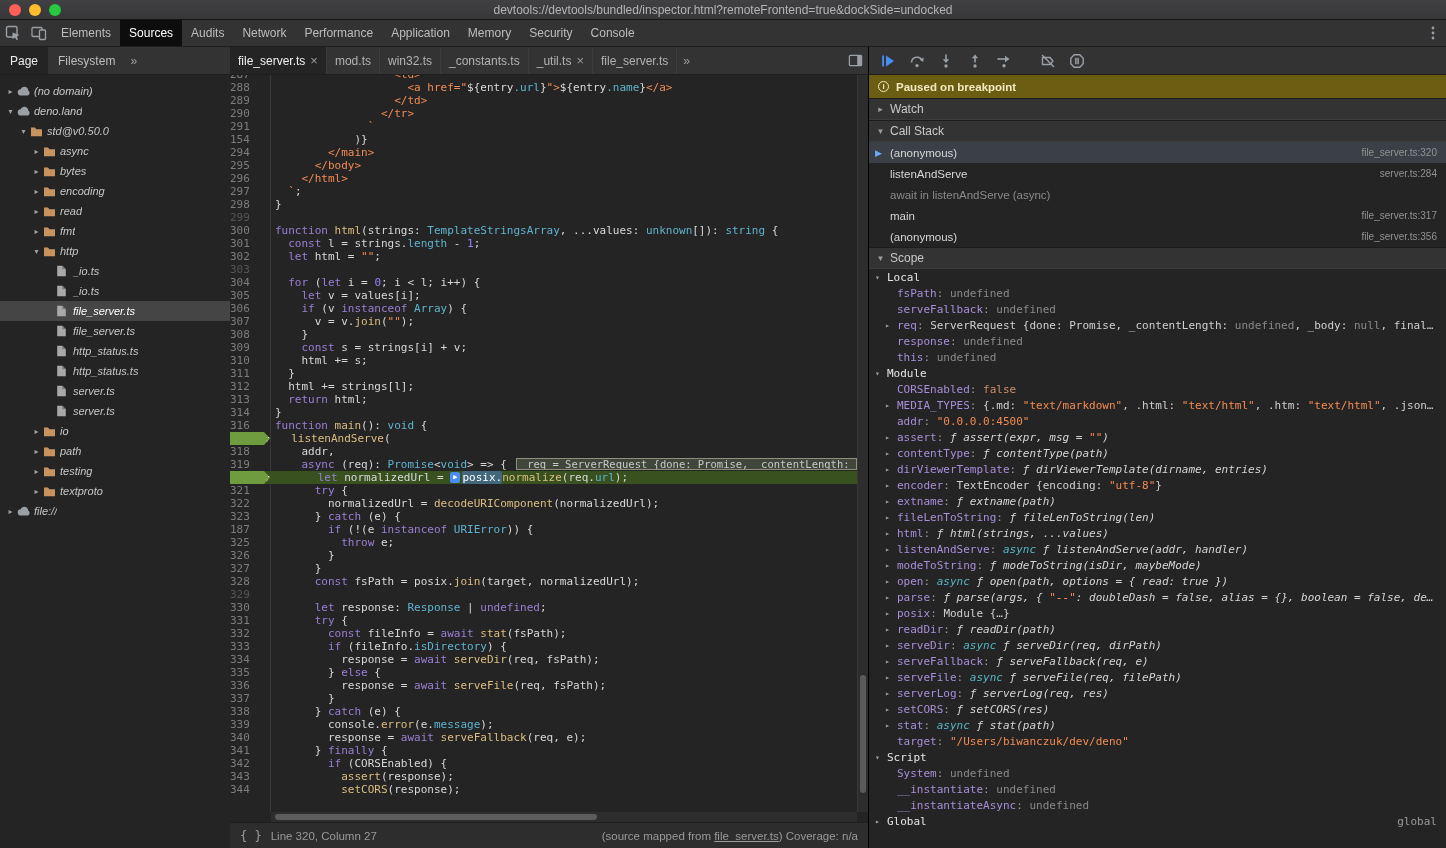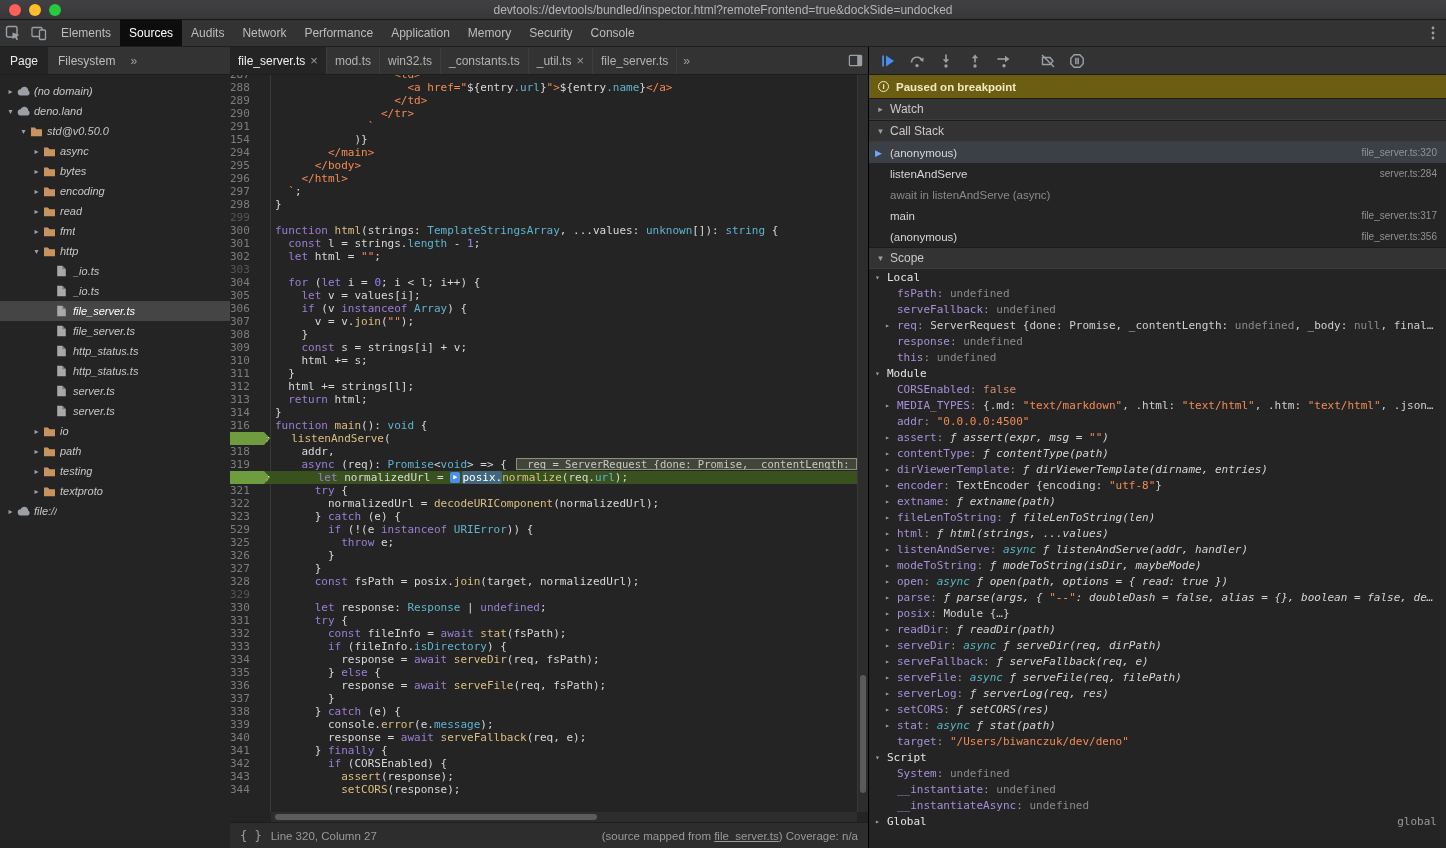--- a/index.html
+++ b/index.html
@@ -440,21 +440,21 @@
           <div class="code-line"><div class="gutter">313</div><div class="src"><span class="tk-d">  </span><span class="tk-k">return</span><span class="tk-d"> html;</span></div></div>
           <div class="code-line"><div class="gutter">314</div><div class="src"><span class="tk-d">}</span></div></div>
           <div class="code-line"><div class="gutter">316</div><div class="src"><span class="tk-k">function</span><span class="tk-d"> </span><span class="tk-f">main</span><span class="tk-d">(): </span><span class="tk-p">void</span><span class="tk-d"> {</span></div></div>
           <div class="code-line"><div class="gutter tag">317</div><div class="src"><span class="tk-d">  </span><span class="tk-f">listenAndServe</span><span class="tk-d">(</span></div></div>
           <div class="code-line"><div class="gutter">318</div><div class="src"><span class="tk-d">    addr,</span></div></div>
           <div class="code-line"><div class="gutter">319</div><div class="src"><span class="tk-d">    </span><span class="tk-k">async</span><span class="tk-d"> (req): </span><span class="tk-p">Promise</span><span class="tk-d">&lt;</span><span class="tk-p">void</span><span class="tk-d">&gt; =&gt; {</span><span class="inline-widget"> req = ServerRequest {done: Promise, _contentLength: undefined, _body: null, …}</span></div></div>
           <div class="code-line exec"><div class="gutter tag">320</div><div class="src"><span class="tk-d">      </span><span class="tk-k">let</span><span class="tk-d"> normalizedUrl = </span><span class="pause-chip">▶</span><span class="tk-h">posix.</span><span class="tk-f">normalize</span><span class="tk-d">(req.</span><span class="tk-p">url</span><span class="tk-d">);</span></div></div>
           <div class="code-line"><div class="gutter">321</div><div class="src"><span class="tk-d">      </span><span class="tk-k">try</span><span class="tk-d"> {</span></div></div>
           <div class="code-line"><div class="gutter">322</div><div class="src"><span class="tk-d">        normalizedUrl = </span><span class="tk-f">decodeURIComponent</span><span class="tk-d">(normalizedUrl);</span></div></div>
           <div class="code-line"><div class="gutter">323</div><div class="src"><span class="tk-d">      } </span><span class="tk-k">catch</span><span class="tk-d"> (e) {</span></div></div>
-          <div class="code-line"><div class="gutter">529</div><div class="src"><span class="tk-d">        </span><span class="tk-k">if</span><span class="tk-d"> (!(e </span><span class="tk-k">instanceof</span><span class="tk-d"> </span><span class="tk-p">URIError</span><span class="tk-d">)) {</span></div></div>
+          <div class="code-line"><div class="gutter">187</div><div class="src"><span class="tk-d">        </span><span class="tk-k">if</span><span class="tk-d"> (!(e </span><span class="tk-k">instanceof</span><span class="tk-d"> </span><span class="tk-p">URIError</span><span class="tk-d">)) {</span></div></div>
           <div class="code-line"><div class="gutter">325</div><div class="src"><span class="tk-d">          </span><span class="tk-k">throw</span><span class="tk-d"> e;</span></div></div>
           <div class="code-line"><div class="gutter">326</div><div class="src"><span class="tk-d">        }</span></div></div>
           <div class="code-line"><div class="gutter">327</div><div class="src"><span class="tk-d">      }</span></div></div>
           <div class="code-line"><div class="gutter">328</div><div class="src"><span class="tk-d">      </span><span class="tk-k">const</span><span class="tk-d"> fsPath = posix.</span><span class="tk-f">join</span><span class="tk-d">(target, normalizedUrl);</span></div></div>
           <div class="code-line"><div class="gutter dim">329</div><div class="src"></div></div>
           <div class="code-line"><div class="gutter">330</div><div class="src"><span class="tk-d">      </span><span class="tk-k">let</span><span class="tk-d"> response: </span><span class="tk-p">Response</span><span class="tk-d"> | </span><span class="tk-k">undefined</span><span class="tk-d">;</span></div></div>
           <div class="code-line"><div class="gutter">331</div><div class="src"><span class="tk-d">      </span><span class="tk-k">try</span><span class="tk-d"> {</span></div></div>
           <div class="code-line"><div class="gutter">332</div><div class="src"><span class="tk-d">        </span><span class="tk-k">const</span><span class="tk-d"> fileInfo = </span><span class="tk-k">await</span><span class="tk-d"> </span><span class="tk-f">stat</span><span class="tk-d">(fsPath);</span></div></div>
           <div class="code-line"><div class="gutter">333</div><div class="src"><span class="tk-d">        </span><span class="tk-k">if</span><span class="tk-d"> (fileInfo.</span><span class="tk-p">isDirectory</span><span class="tk-d">) {</span></div></div>
           <div class="code-line"><div class="gutter">334</div><div class="src"><span class="tk-d">          response = </span><span class="tk-k">await</span><span class="tk-d"> </span><span class="tk-f">serveDir</span><span class="tk-d">(req, fsPath);</span></div></div>

